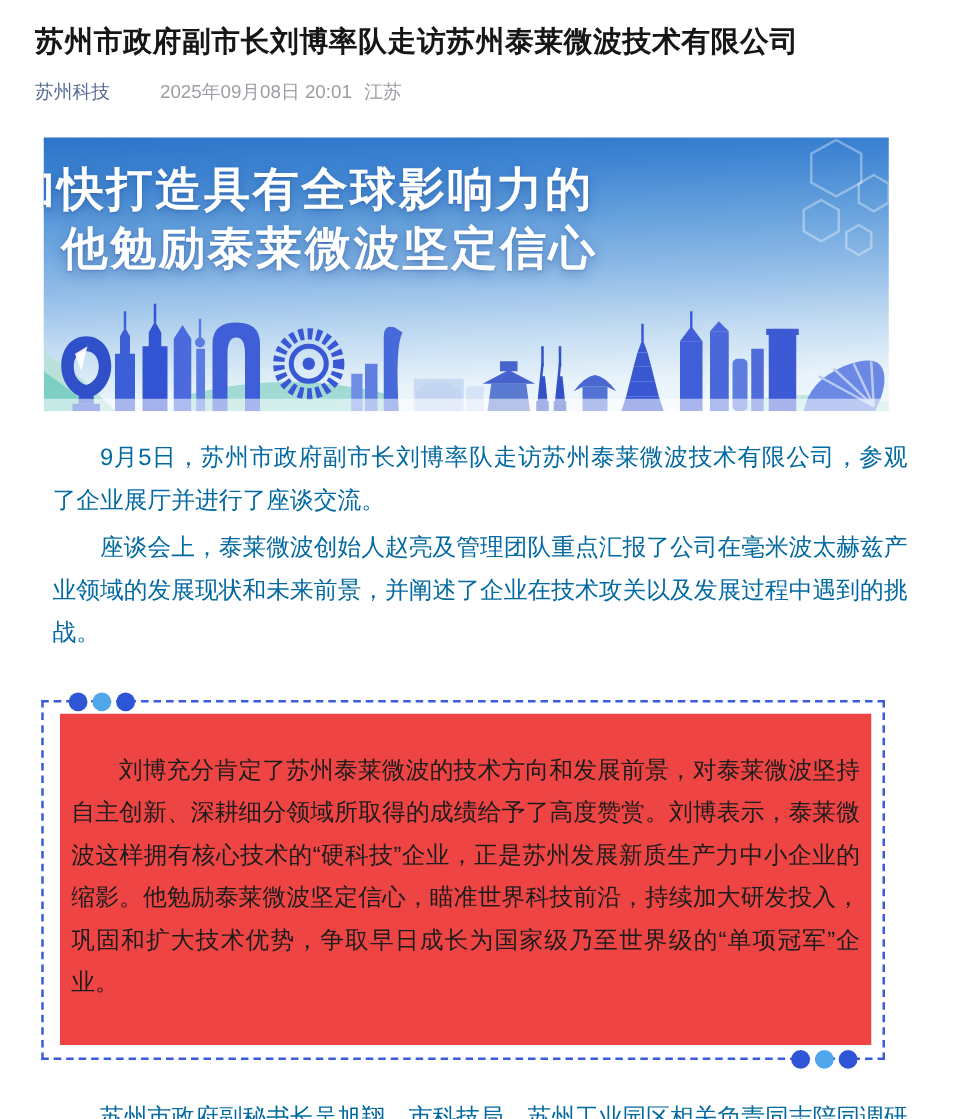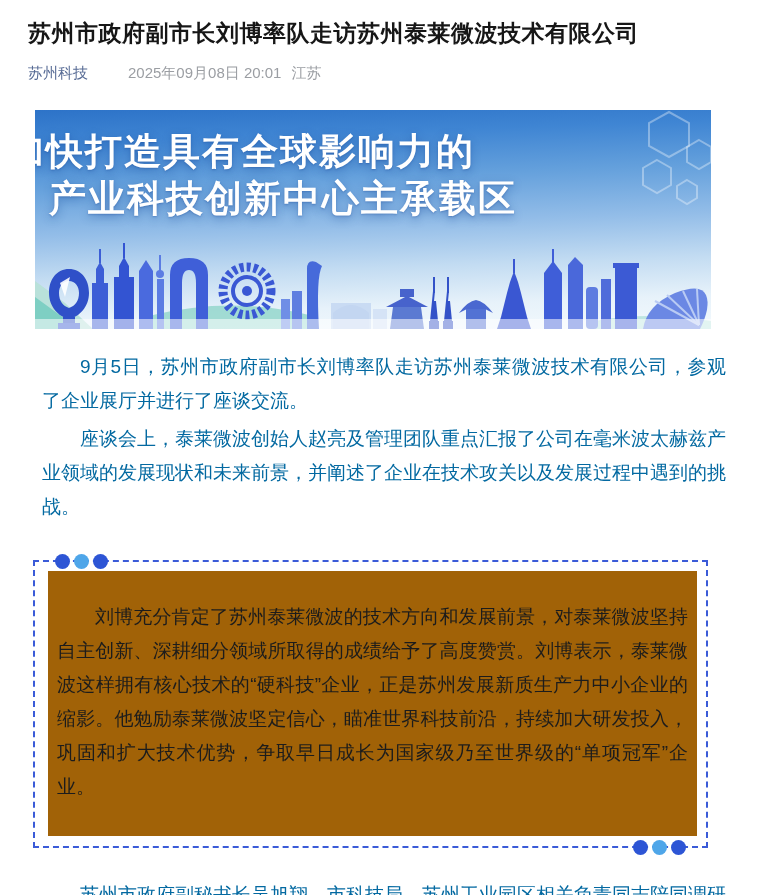--- a/index.html
+++ b/index.html
@@ -28,21 +28,21 @@
 
   
   .content { margin:0 14px; }
   .content p { font-size:19px; line-height:34px; text-align:justify; text-indent:2em; color:#0369a1; }
   .p1 { margin-top:21px; }
   .p2 { margin-top:4px; }
   .p3 { margin-top:30px; }
 
   
   .quote-box { position:relative; margin:36px 0 0 5px; width:675px; border:2px dashed #3b5bd8; }
-  .quote-inner { margin:9px 9px 10px 13px; background:#a16207; padding:29px 9px 32px 9px; }
+  .quote-inner { margin:9px 9px 10px 13px; background:#ef4444; padding:29px 9px 32px 9px; }
   .quote-inner p { font-size:19px; line-height:34px; text-align:justify; text-indent:2em; color:#1c1c1c; }
   .dots { position:absolute; display:flex; gap:4px; }
   .dots-top { top:-8px; left:20px; }
   .dots-bottom { bottom:-9px; right:20px; }
   .dot { width:15px; height:15px; border-radius:50%; background:#2d55d5; }
   .dot.mid { background:#4fa6e9; }
 </style>
 </head>
 <body>
 
@@ -61,21 +61,21 @@
       <g stroke="rgba(255,255,255,0.35)" stroke-width="2">
         <polygon points="108,2 128,13 128,36 108,47 88,36 88,13"></polygon>
         <polygon points="138,30 150,37 150,52 138,59 126,52 126,37"></polygon>
         <polygon points="96,50 110,58 110,75 96,83 82,75 82,58"></polygon>
         <polygon points="126,70 136,76 136,88 126,94 116,88 116,76"></polygon>
       </g>
     </svg>
 
     <div class="banner-text">
       <div class="l1">加快打造具有全球影响力的</div>
-      <div class="l2">产业科技创新中心主承载区</div>
+      <div class="l2">他勉励泰莱微波坚定信心</div>
     </div>
 
     <svg class="skyline" viewBox="0 0 676 96" preserveAspectRatio="none">
 
       <rect x="296" y="70" width="40" height="26" fill="#c9dbf3"></rect>
       <path d="M298 96 V80 Q316 64 334 80 V96 Z" fill="#c3d6f1"></path>
       <rect x="338" y="76" width="14" height="20" fill="#d5e3f6"></rect>
 
       <path d="M0 48 L30 70 L58 96 L0 96 Z" fill="#b9e1da"></path>
       <path d="M0 64 L44 96 L0 96 Z" fill="#7ecfc3"></path>

